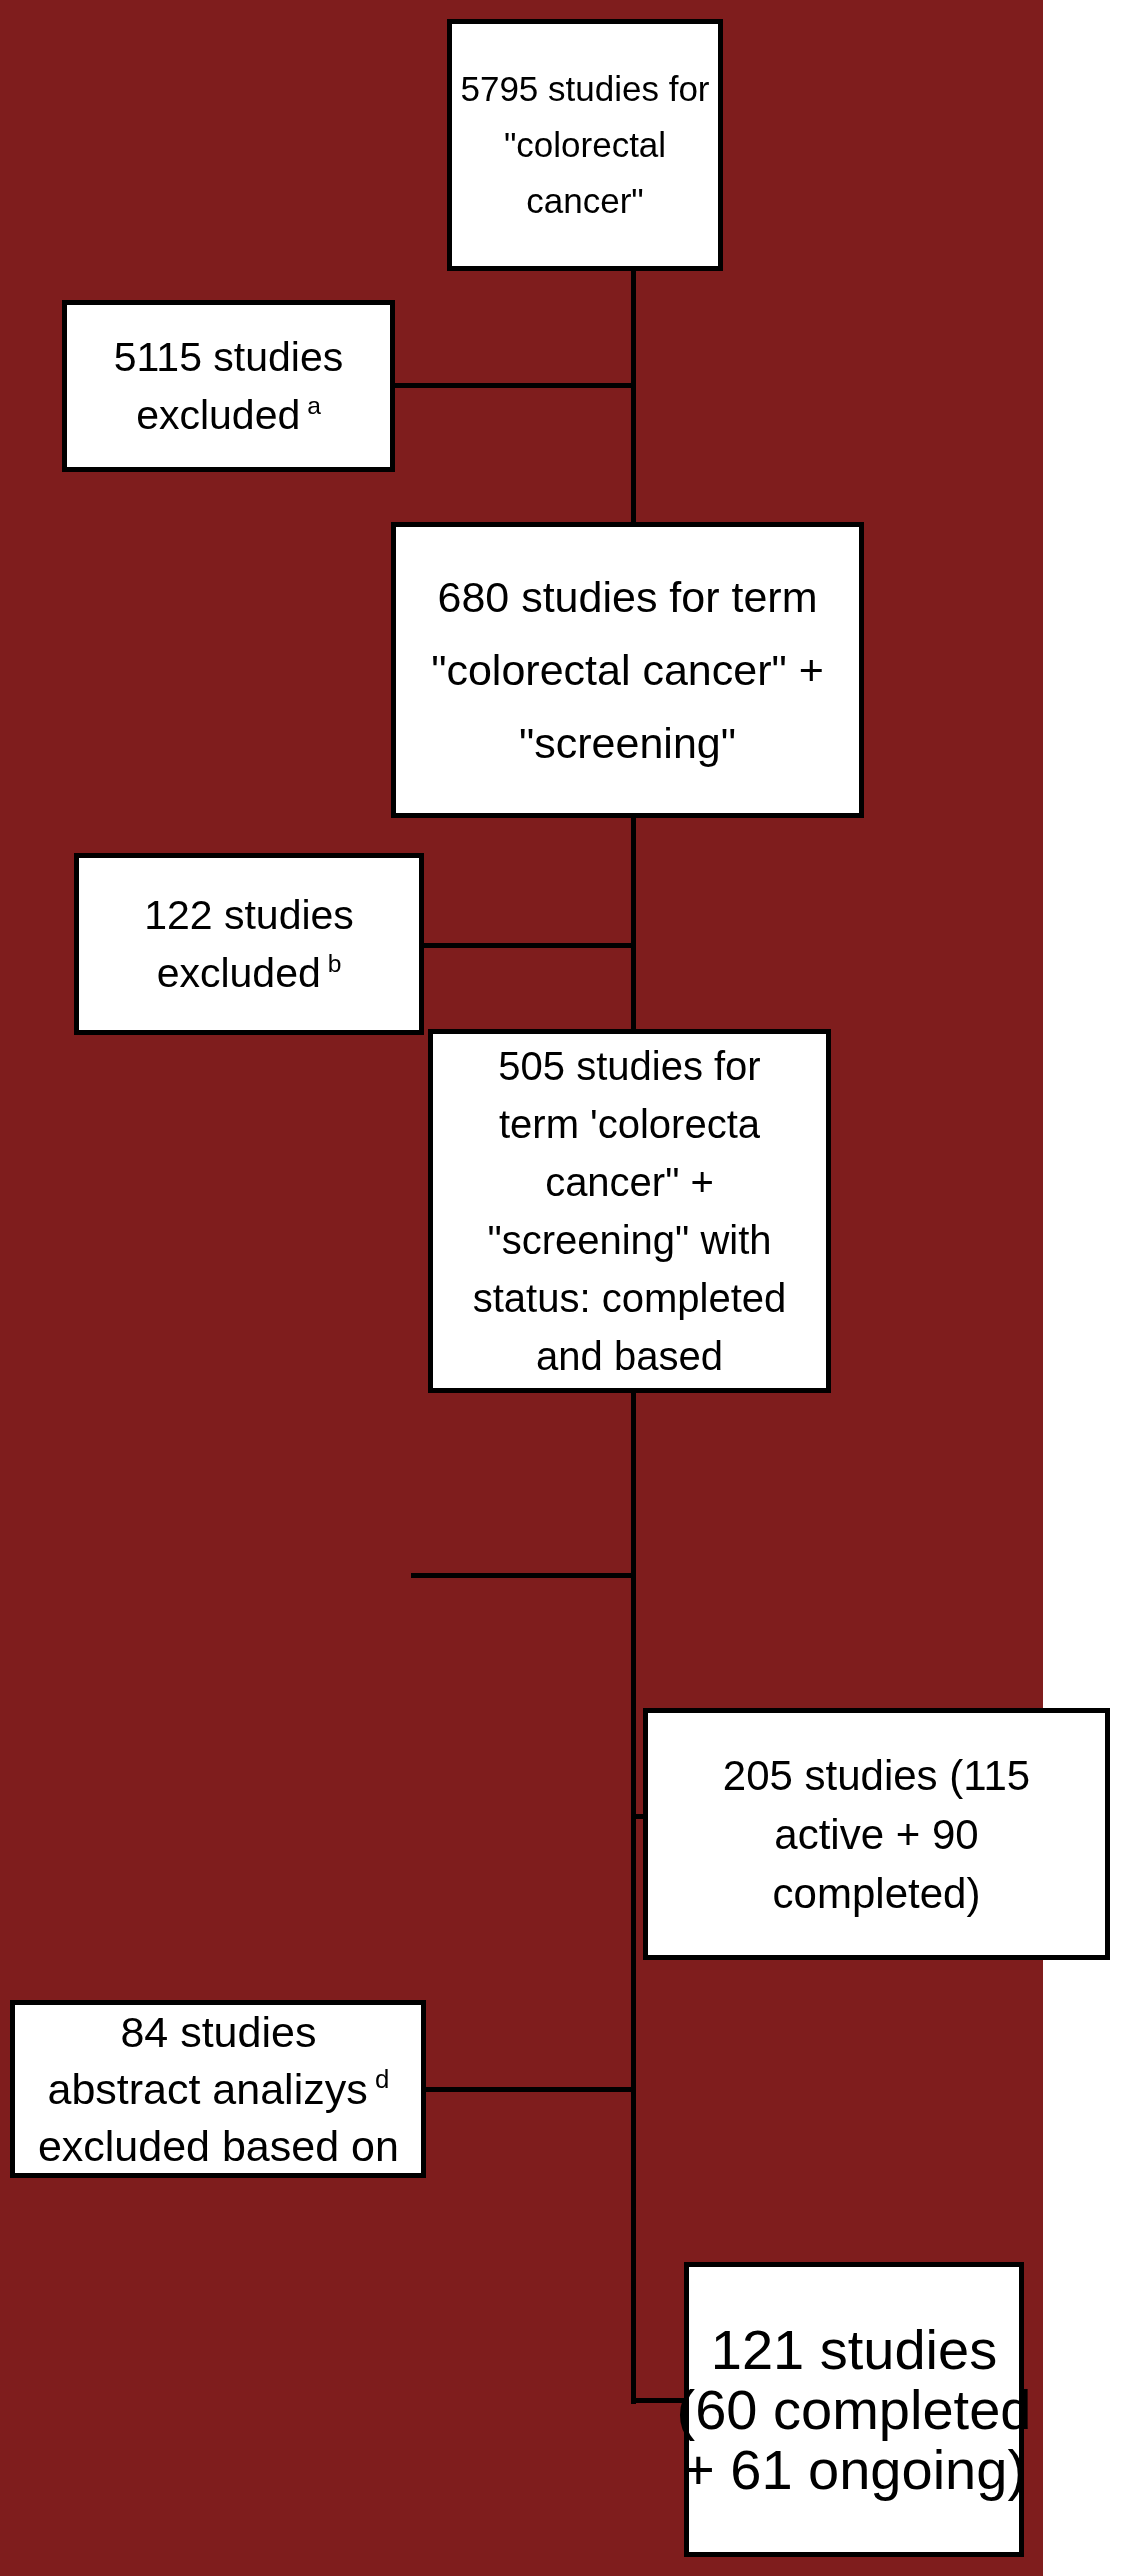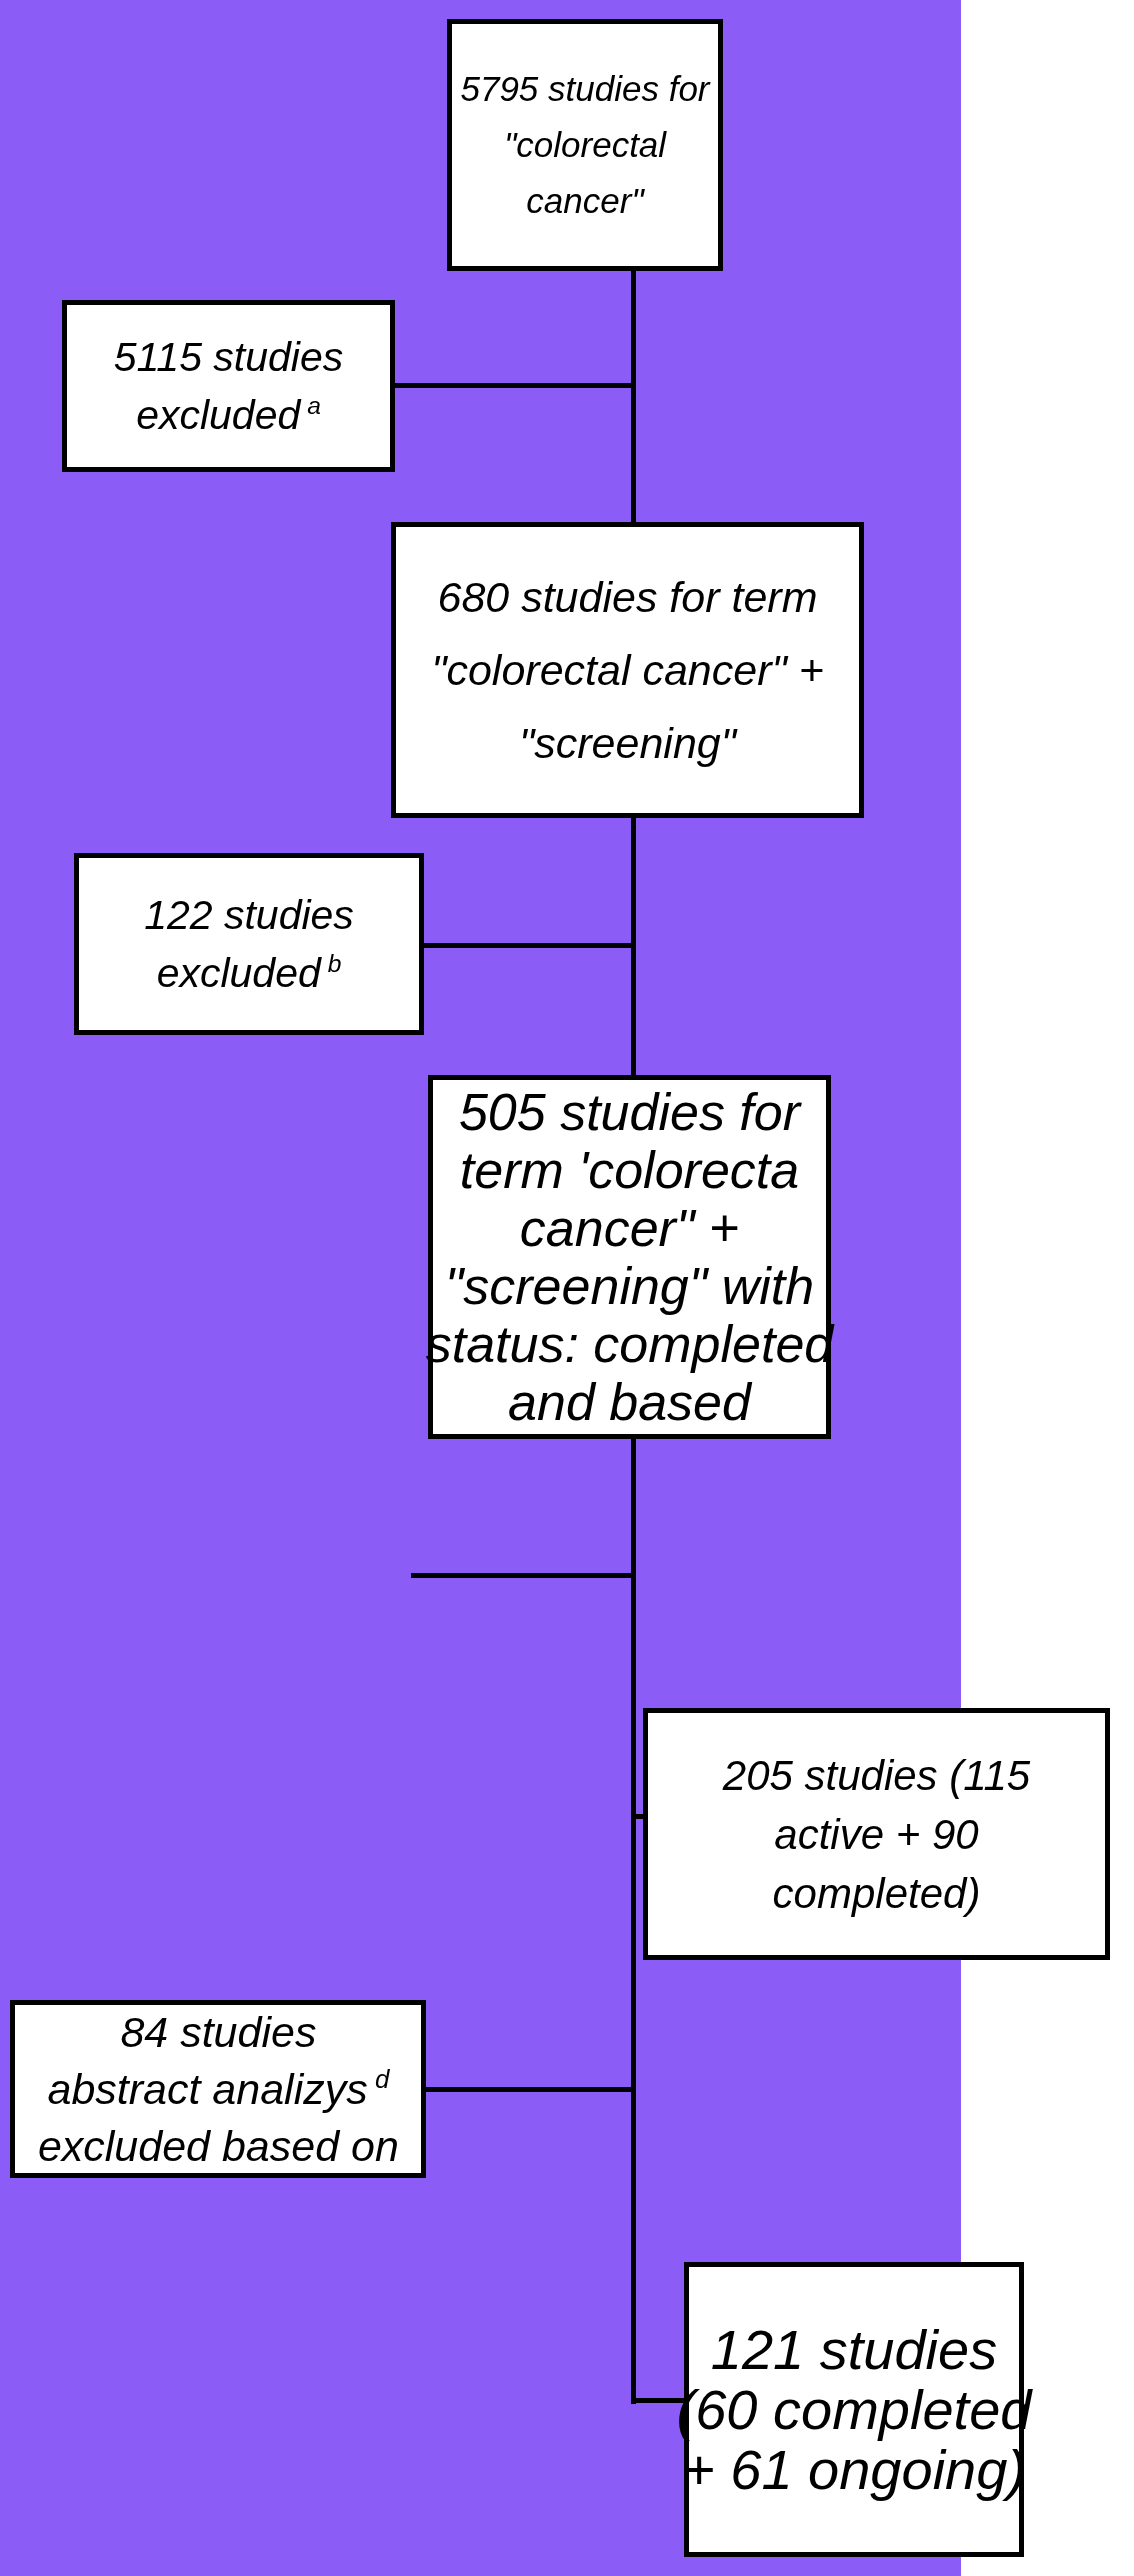--- a/index.html
+++ b/index.html
@@ -2,26 +2,25 @@
 <html style="font-size:9.3px"><head>
 <meta charset="utf-8">
 <style>
   html, body {
     margin: 0;
     padding: 0;
     background: #ffffff;
   }
   .canvas {
     position: relative;
-    width: 961px;
+    width: 1043px;
     height: 2576px;
-    background: #8b5cf6;
+    background: #7f1d1d;
     font-family: "Liberation Sans", sans-serif;
     color: #000000;
-    font-style: italic;
   }
   .node {
     position: absolute;
     box-sizing: border-box;
     border: 5.2px solid #000000;
     background: #ffffff;
     display: flex;
     flex-direction: column;
     justify-content: center;
     align-items: center;
@@ -44,21 +43,21 @@
   .spine   { left: 631px; top: 266px;  width: 5.2px;   height: 2138px; }
   .conn-a  { left: 395px;  top: 383px;  width: 241px; height: 5.2px; }
   .conn-b  { left: 424px;  top: 943px; width: 212px; height: 5.2px; }
   .conn-c  { left: 411px;  top: 1573px; width: 225px; height: 5.2px; }
   .conn-4  { left: 633px; top: 1814px; width: 17.4px;  height: 5.2px; }
   .conn-d  { left: 426px;  top: 2087px; width: 210px; height: 5.2px; }
   .conn-5  { left: 633px; top: 2398px; width: 58px; height: 5.2px; }
   
   .box-1 { left: 447px;  top: 18.5px;   width: 276px; height: 252px; font-size: 35px; line-height: 56px;  }
   .box-2 { left: 391px;  top: 522px;  width: 473px; height: 296px; font-size: 43px; line-height: 57px; gap: 16px;  }
-  .box-3 { left: 428px;  top: 1075px; width: 403px; height: 364px; font-size: 52px; line-height: 58px; justify-content: center; }
+  .box-3 { left: 428px;  top: 1029px; width: 403px; height: 364px; font-size: 40px; line-height: 58px; justify-content: center; }
   .box-4 { left: 643px; top: 1708px; width: 467px; height: 252px; font-size: 42px; line-height: 59px; text-align: right; }
   .box-5 { left: 684px; top: 2262px; width: 340px; height: 295px; font-size: 56px; line-height: 60px; }
   
   .box-a { left: 62px; top: 300px;  width: 333px; height: 172px; font-size: 41px; line-height: 58px; }
   .box-b { left: 74px; top: 853px; width: 350px; height: 182px; font-size: 41px; line-height: 58px; }
   .box-c { left: 42px;  top: 1472px; width: 369px; height: 203px; font-size: 41px; line-height: 58px; }
   .box-d { left: 10.4px;  top: 2000px; width: 416px; height: 178px; font-size: 43px; line-height: 57px;  }
 </style>
 </head>
 <body>

